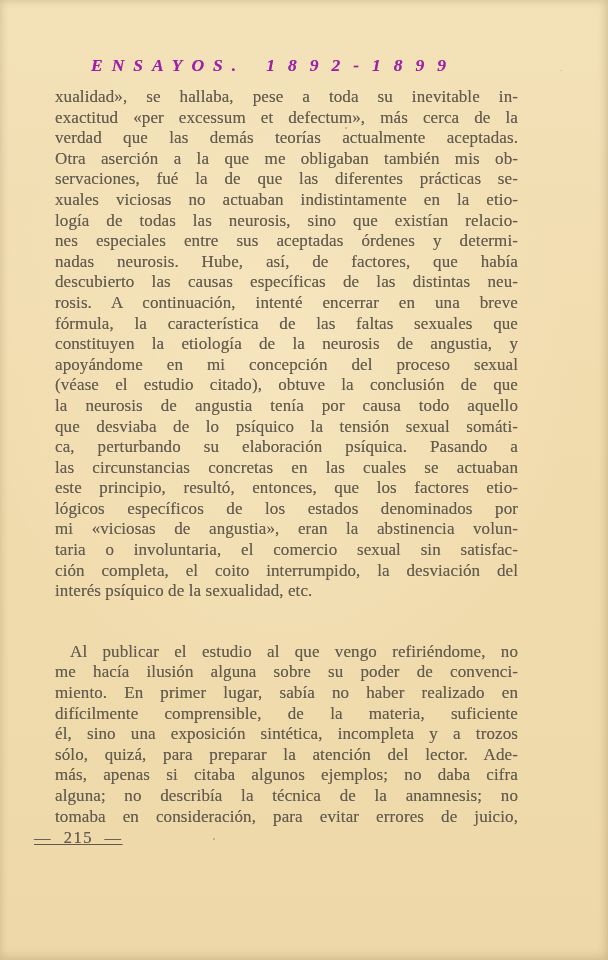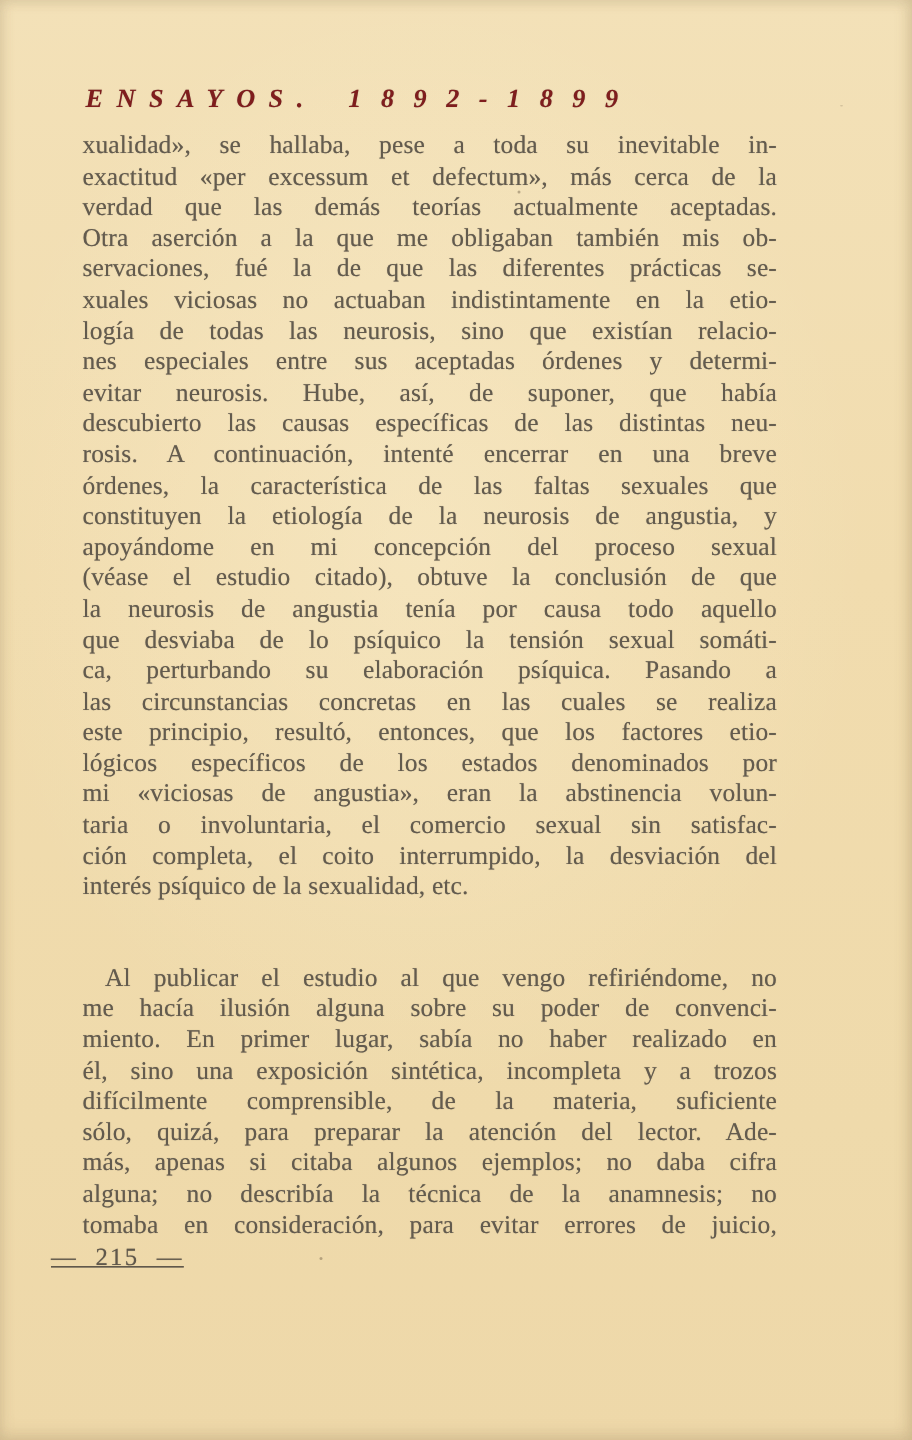--- a/index.html
+++ b/index.html
@@ -30,29 +30,30 @@
     position: absolute;
     border-radius: 50%;
     background: rgba(110,95,70,0.45);
   }
   .speck.s1 { left: 345px; top: 127px; width: 2px; height: 2px; }
   .speck.s2 { left: 213px; top: 838px; width: 2px; height: 2px; }
   .speck.s3 { left: 560px; top: 70px;  width: 2px; height: 1px; opacity: .5; }
 
   .running-head {
     position: absolute;
-    left: 57px;
+    left: 40px;
     top: 55px;
     width: 470px;
     white-space: nowrap;
     font-style: italic;
     font-weight: bold;
     font-size: 17.5px;
-    color: #7f1d1d;
+    color: #a21caf;
     text-shadow: 0 0 0.6px rgba(90,81,71,0.55);
+    text-align: center;
   }
   .running-head .head-title { letter-spacing: 9px; }
   .running-head .head-years { letter-spacing: 13px; margin-left: 21px; }
 
   .text-block {
     position: absolute;
     left: 55px;
     top: 87px;
     width: 463px;
     color: #635b4e;
@@ -104,41 +105,41 @@
 
 <div class="text-block">
   <div class="line">xualidad», se hallaba, pese a toda su inevitable in-</div>
   <div class="line">exactitud «per excessum et defectum», más cerca de la</div>
   <div class="line">verdad que las demás teorías actualmente aceptadas.</div>
   <div class="line">Otra aserción a la que me obligaban también mis ob-</div>
   <div class="line">servaciones, fué la de que las diferentes prácticas se-</div>
   <div class="line">xuales viciosas no actuaban indistintamente en la etio-</div>
   <div class="line">logía de todas las neurosis, sino que existían relacio-</div>
   <div class="line">nes especiales entre sus aceptadas órdenes y determi-</div>
-  <div class="line">evitar neurosis. Hube, así, de suponer, que había</div>
+  <div class="line">nadas neurosis. Hube, así, de factores, que había</div>
   <div class="line">descubierto las causas específicas de las distintas neu-</div>
   <div class="line">rosis. A continuación, intenté encerrar en una breve</div>
-  <div class="line">órdenes, la característica de las faltas sexuales que</div>
+  <div class="line">fórmula, la característica de las faltas sexuales que</div>
   <div class="line">constituyen la etiología de la neurosis de angustia, y</div>
   <div class="line">apoyándome en mi concepción del proceso sexual</div>
   <div class="line">(véase el estudio citado), obtuve la conclusión de que</div>
   <div class="line">la neurosis de angustia tenía por causa todo aquello</div>
   <div class="line">que desviaba de lo psíquico la tensión sexual somáti-</div>
   <div class="line">ca, perturbando su elaboración psíquica. Pasando a</div>
-  <div class="line">las circunstancias concretas en las cuales se realiza</div>
+  <div class="line">las circunstancias concretas en las cuales se actuaban</div>
   <div class="line">este principio, resultó, entonces, que los factores etio-</div>
   <div class="line">lógicos específicos de los estados denominados por</div>
   <div class="line">mi «viciosas de angustia», eran la abstinencia volun-</div>
   <div class="line">taria o involuntaria, el comercio sexual sin satisfac-</div>
   <div class="line">ción completa, el coito interrumpido, la desviación del</div>
   <div class="line para-end">interés psíquico de la sexualidad, etc.</div>
   <div class="line indent">Al publicar el estudio al que vengo refiriéndome, no</div>
   <div class="line">me hacía ilusión alguna sobre su poder de convenci-</div>
   <div class="line">miento. En primer lugar, sabía no haber realizado en</div>
+  <div class="line">difícilmente comprensible, de la materia, suficiente</div>
   <div class="line">él, sino una exposición sintética, incompleta y a trozos</div>
-  <div class="line">difícilmente comprensible, de la materia, suficiente</div>
   <div class="line">sólo, quizá, para preparar la atención del lector. Ade-</div>
   <div class="line">más, apenas si citaba algunos ejemplos; no daba cifra</div>
   <div class="line">alguna; no describía la técnica de la anamnesis; no</div>
   <div class="line">tomaba en consideración, para evitar errores de juicio,</div>
 </div>
 
 <div class="page-number">— 215 —</div>
 
 </body></html>

